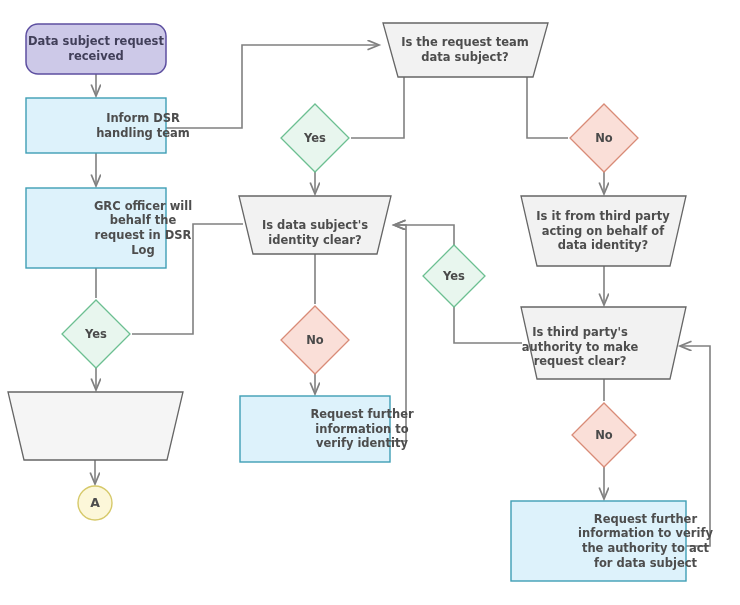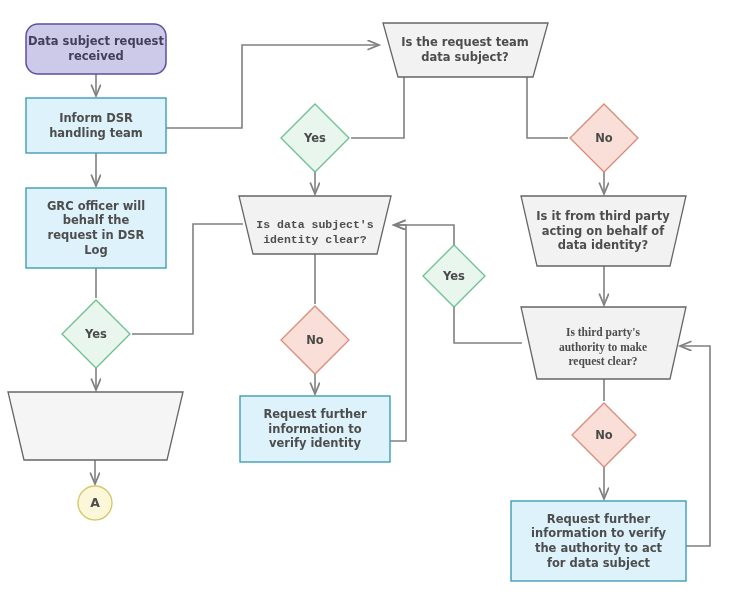--- a/index.html
+++ b/index.html
@@ -28,21 +28,21 @@
     align-items: center;
     justify-content: center;
     text-align: center;
     font-weight: bold;
     color: #4b4b4b;
     line-height: 1.28;
     pointer-events: none;
     white-space: pre-line;
     border-radius: 11px;
   }
-  .lbl-process { font-size: 11.5px; color: #4d4d4d; }
+  .lbl-process { font-size: 11.5px; color: #4d4d4d; margin-left: 47px; }
   .lbl-terminal { font-size: 11.5px; color: #413f59; }
   .lbl-decision { font-size: 11.5px; color: #4d4d4d; }
   .lbl-branch { font-size: 11.5px; color: #4a4a4a; }
   .lbl-connector { font-size: 12.5px; color: #4d4d4d; }
 </style>
 </head>
 <body>
 
 <div id="canvas">
 
@@ -138,32 +138,32 @@
 
   <div class="node-label lbl-connector" style="left:78px;top:486px;width:34px;height:34px;">A</div>
 
   <div class="node-label lbl-decision" style="left:385px;top:24px;width:160px;height:52px;">Is the request team
 data subject?</div>
 
   <div class="node-label lbl-branch" style="left:281px;top:104px;width:68px;height:68px;">Yes</div>
 
   <div class="node-label lbl-branch" style="left:570px;top:104px;width:68px;height:68px;">No</div>
 
-  <div class="node-label lbl-decision" style="left:241px;top:197px;width:148px;height:72px;font-family:Liberation Mono, monospace;">Is data subject's
+  <div class="node-label lbl-decision" style="left:241px;top:197px;width:148px;height:72px;">Is data subject's
 identity clear?</div>
 
   <div class="node-label lbl-decision" style="left:523px;top:197px;width:160px;height:68px;">Is it from third party
 acting on behalf of
 data identity?</div>
 
   <div class="node-label lbl-branch" style="left:281px;top:306px;width:68px;height:68px;">No</div>
 
   <div class="node-label lbl-branch" style="left:423px;top:245px;width:62px;height:62px;">Yes</div>
 
-  <div class="node-label lbl-decision" style="left:523px;top:308px;width:160px;height:78px;font-family:Liberation Serif, serif;">Is third party's
+  <div class="node-label lbl-decision" style="left:500px;top:308px;width:160px;height:78px;">Is third party's
 authority to make
 request clear?</div>
 
   <div class="node-label lbl-process" style="left:240px;top:396px;width:150px;height:66px;">Request further
 information to
 verify identity</div>
 
   <div class="node-label lbl-branch" style="left:572px;top:403px;width:64px;height:64px;">No</div>
 
   <div class="node-label lbl-process" style="left:511px;top:501px;width:175px;height:80px;">Request further

